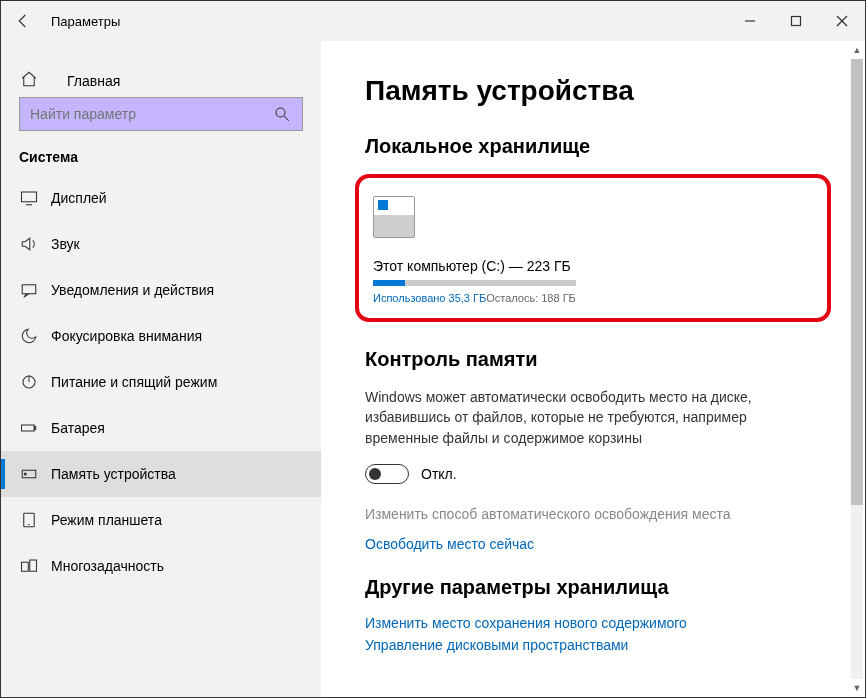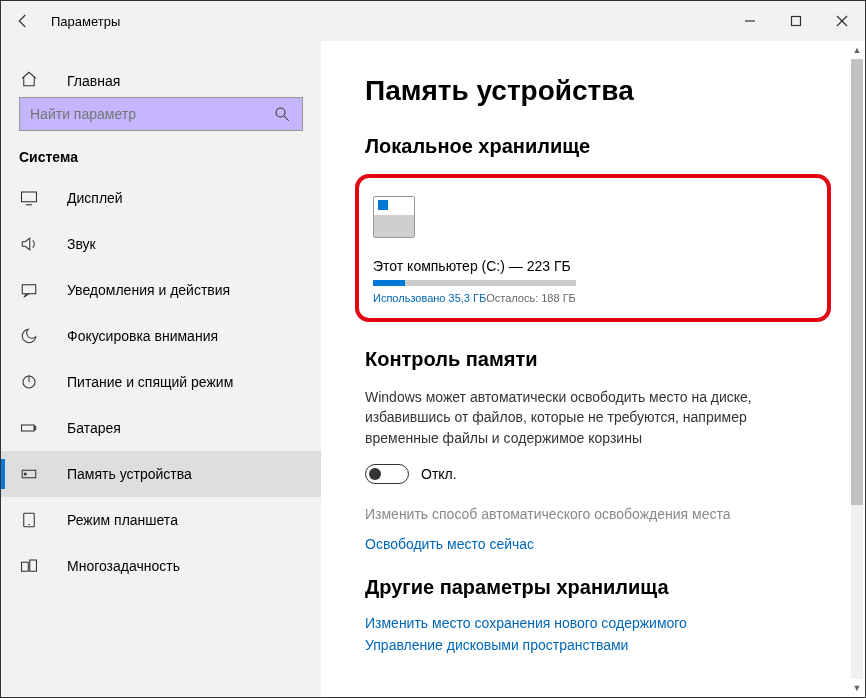--- a/index.html
+++ b/index.html
@@ -42,21 +42,21 @@
     margin: 8px 18px 14px 18px;
     height: 34px;
     background: #c4b5fd;
     border: 1px solid #999;
     display:flex; align-items:center; padding: 0 10px;
     gap: 24px;
   }
   .search input { border:none; outline:none; flex:1; font-size:14px; background:transparent; font-family: inherit; }
   .category { padding: 4px 18px 10px; font-weight:600; font-size:14px; }
   .nav-item {
-    display:flex; align-items:center; height: 46px; padding: 0 18px; gap:28px;
+    display:flex; align-items:center; height: 46px; padding: 0 18px; gap:12px;
     cursor:pointer; position:relative;
   }
   .nav-item.active { background: #dedede; }
   .nav-item.active::before {
     content:""; position:absolute; left:0; top:8px; bottom:8px; width:4px; background:#0078d4;
   }
   .icon { width:20px; height:20px; display:flex; align-items:center; justify-content:center; flex: 0 0 20px; }
   .icon svg { width:18px; height:18px; stroke:#333; fill:none; stroke-width:1.4; }
 
   .main {

